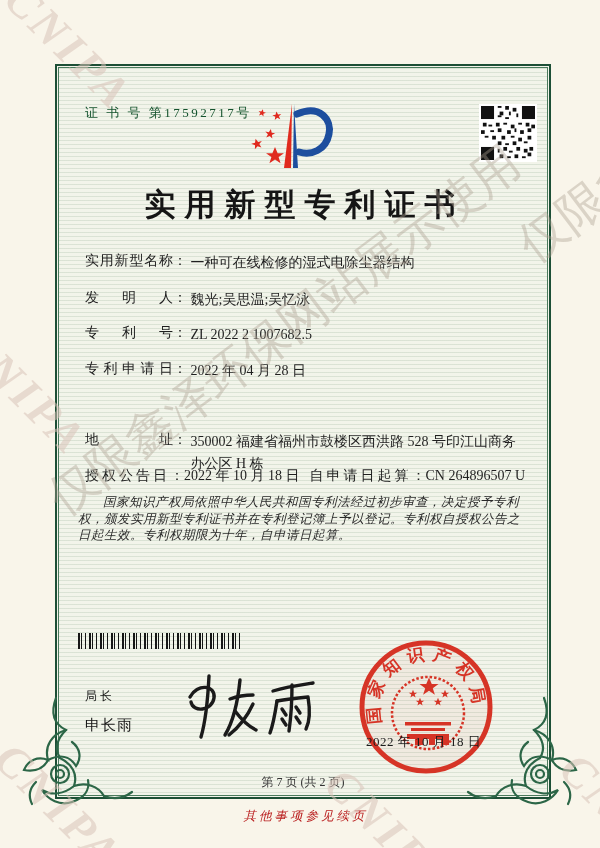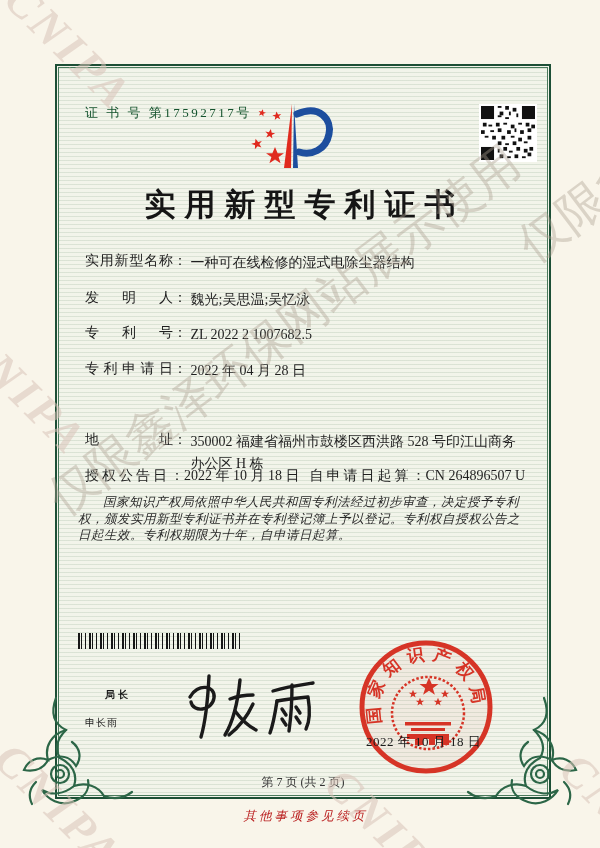--- a/index.html
+++ b/index.html
@@ -33,22 +33,22 @@
 
   .paras { left:78px; top:494px; width:446px; font-size:12.5px; line-height:16.5px;
            color:#2a2a2a; font-style:italic; }
   .paras p { text-indent:2em; letter-spacing:0.5px; }
 
   .barcode { left:78px; top:633px; width:163px; height:16px;
      background:
        repeating-linear-gradient(90deg,#161616 0 2px,rgba(0,0,0,0) 2px 3px,#161616 3px 4px,rgba(0,0,0,0) 4px 7px,#161616 7px 8px,rgba(0,0,0,0) 8px 11px);
   }
 
-  .director { left:85px; top:688px; font-size:10px; color:#161616; letter-spacing:3px; font-weight:700;margin-left:20px; }
-  .director2 { left:85px; top:716px; font-size:10px; color:#161616; letter-spacing:1px; font-weight:500; }
+  .director { left:85px; top:688px; font-size:12px; color:#161616; letter-spacing:3px; font-weight:400; }
+  .director2 { left:85px; top:716px; font-size:15px; color:#161616; letter-spacing:1px; font-weight:500; }
 
   .seal-date { left:366px; top:733px; width:130px; font-size:13px; color:#1c1c1c;
                letter-spacing:0.5px; white-space:nowrap; z-index:6; }
 
   .page-info { left:55px; top:774px; width:496px; text-align:center; font-size:12px; color:#333; }
   .footer-note { left:0; top:808px; width:600px; text-align:center; font-size:12.5px;
                  letter-spacing:3px; color:#b91c1c; font-style:italic;padding-left:11px; }
 
   
   .wm-cn { position:absolute; font-size:48px; color:rgba(172,160,146,0.40); white-space:nowrap;

